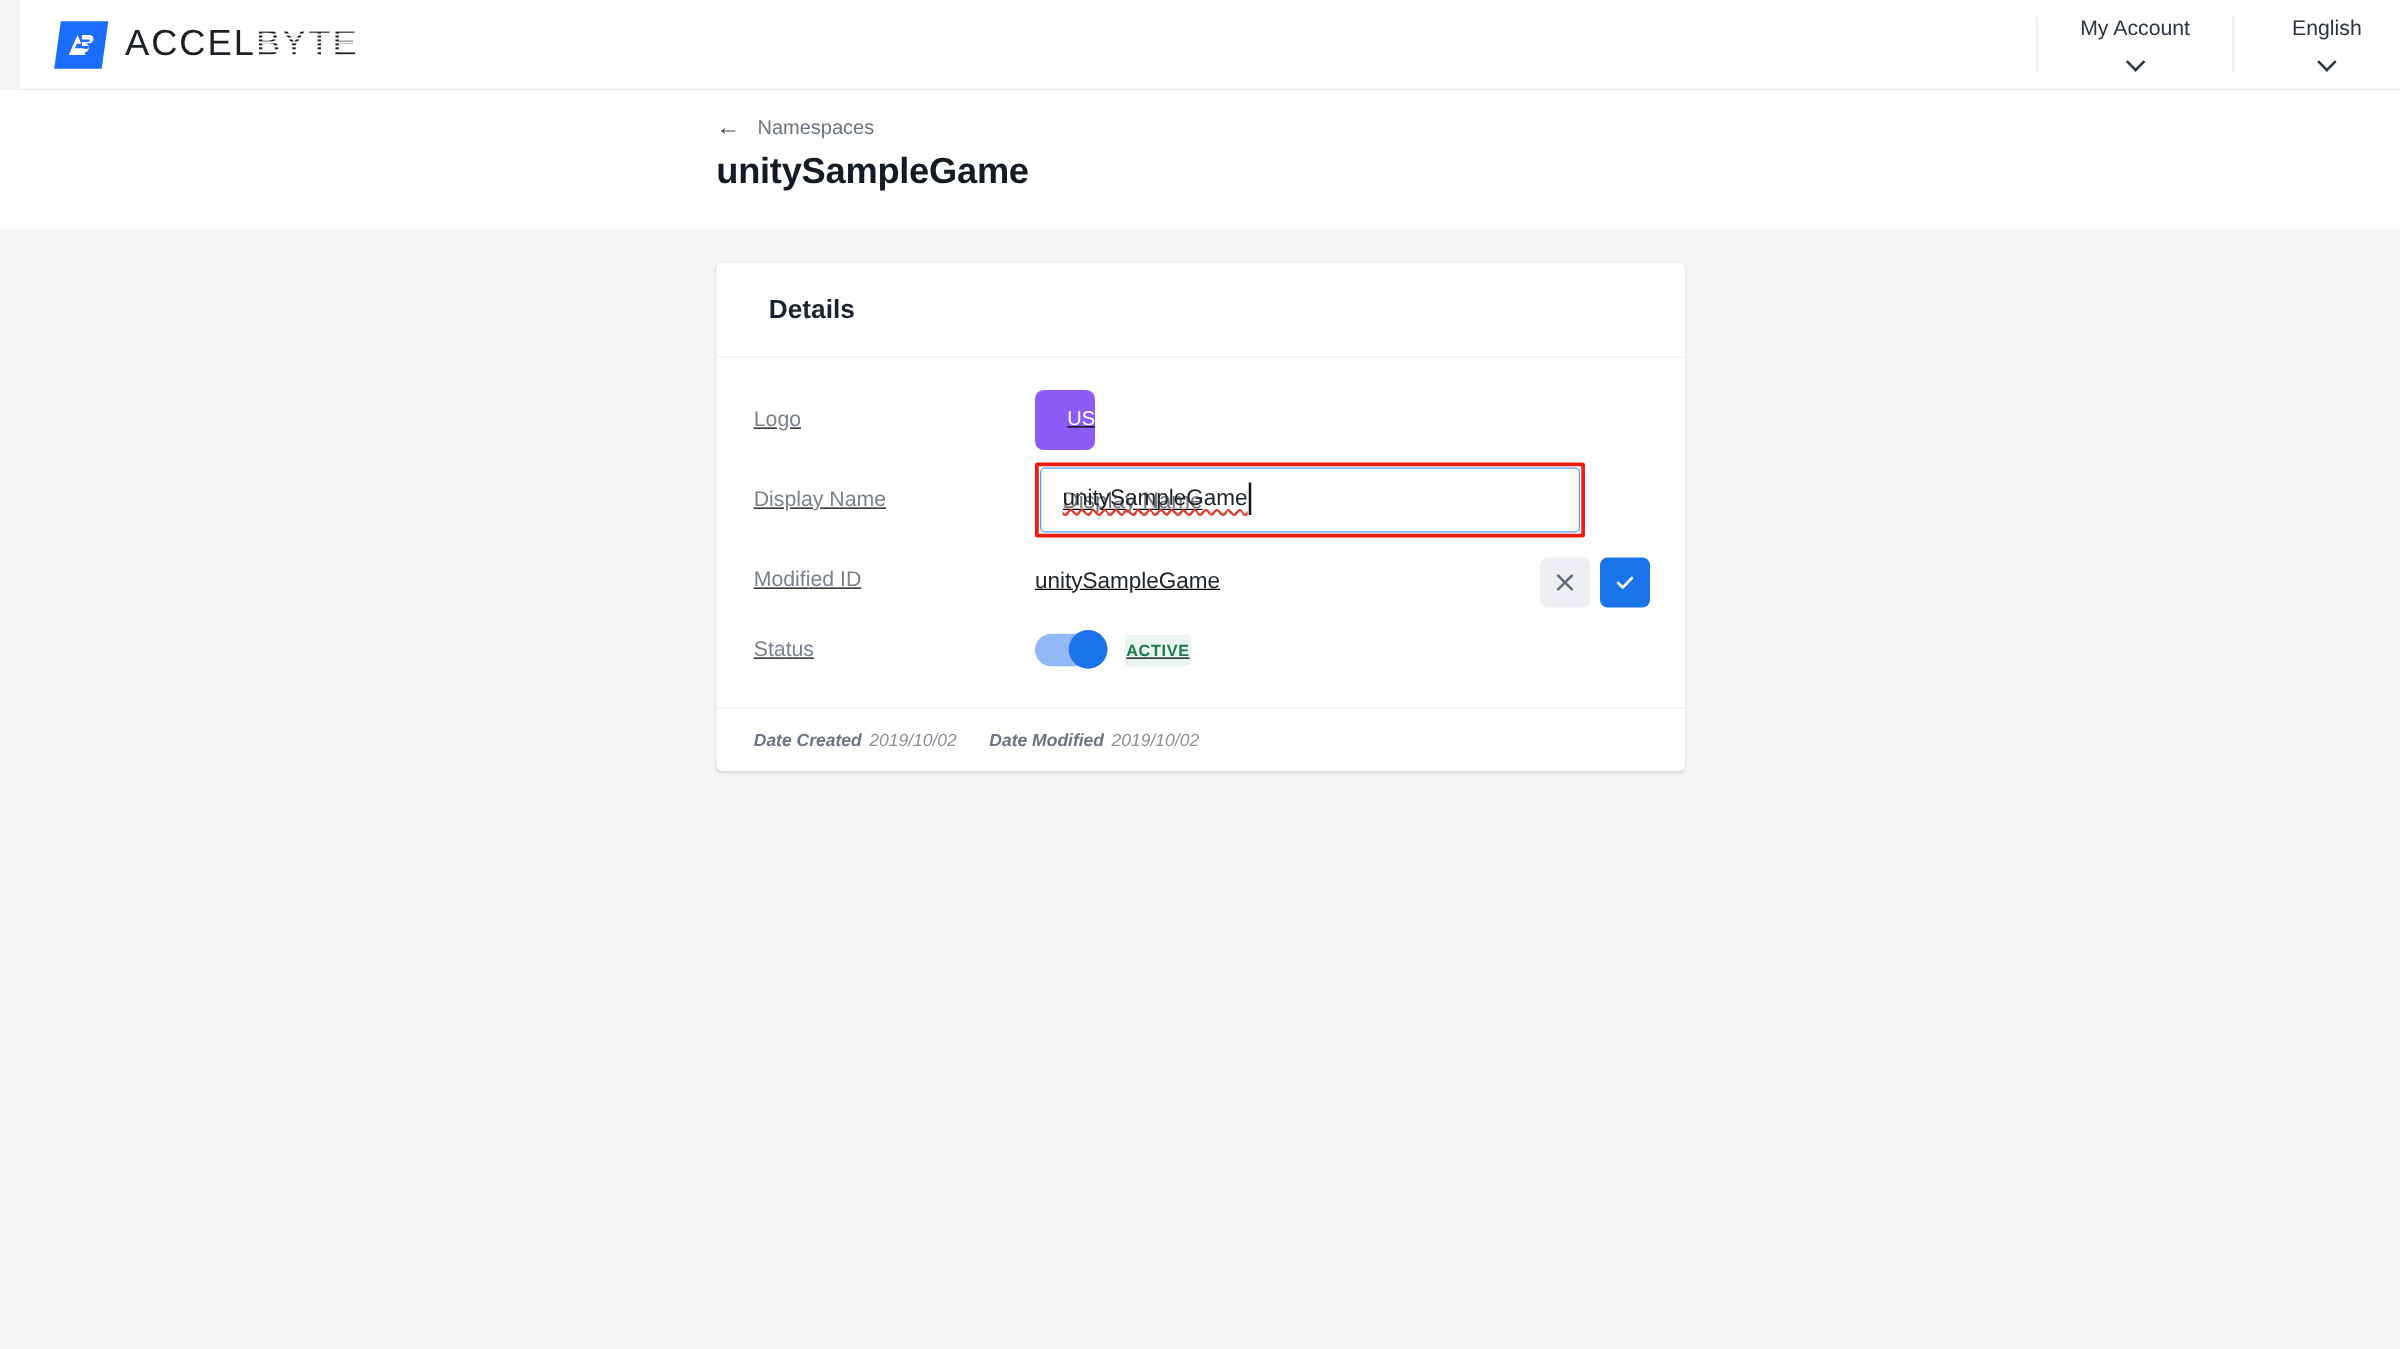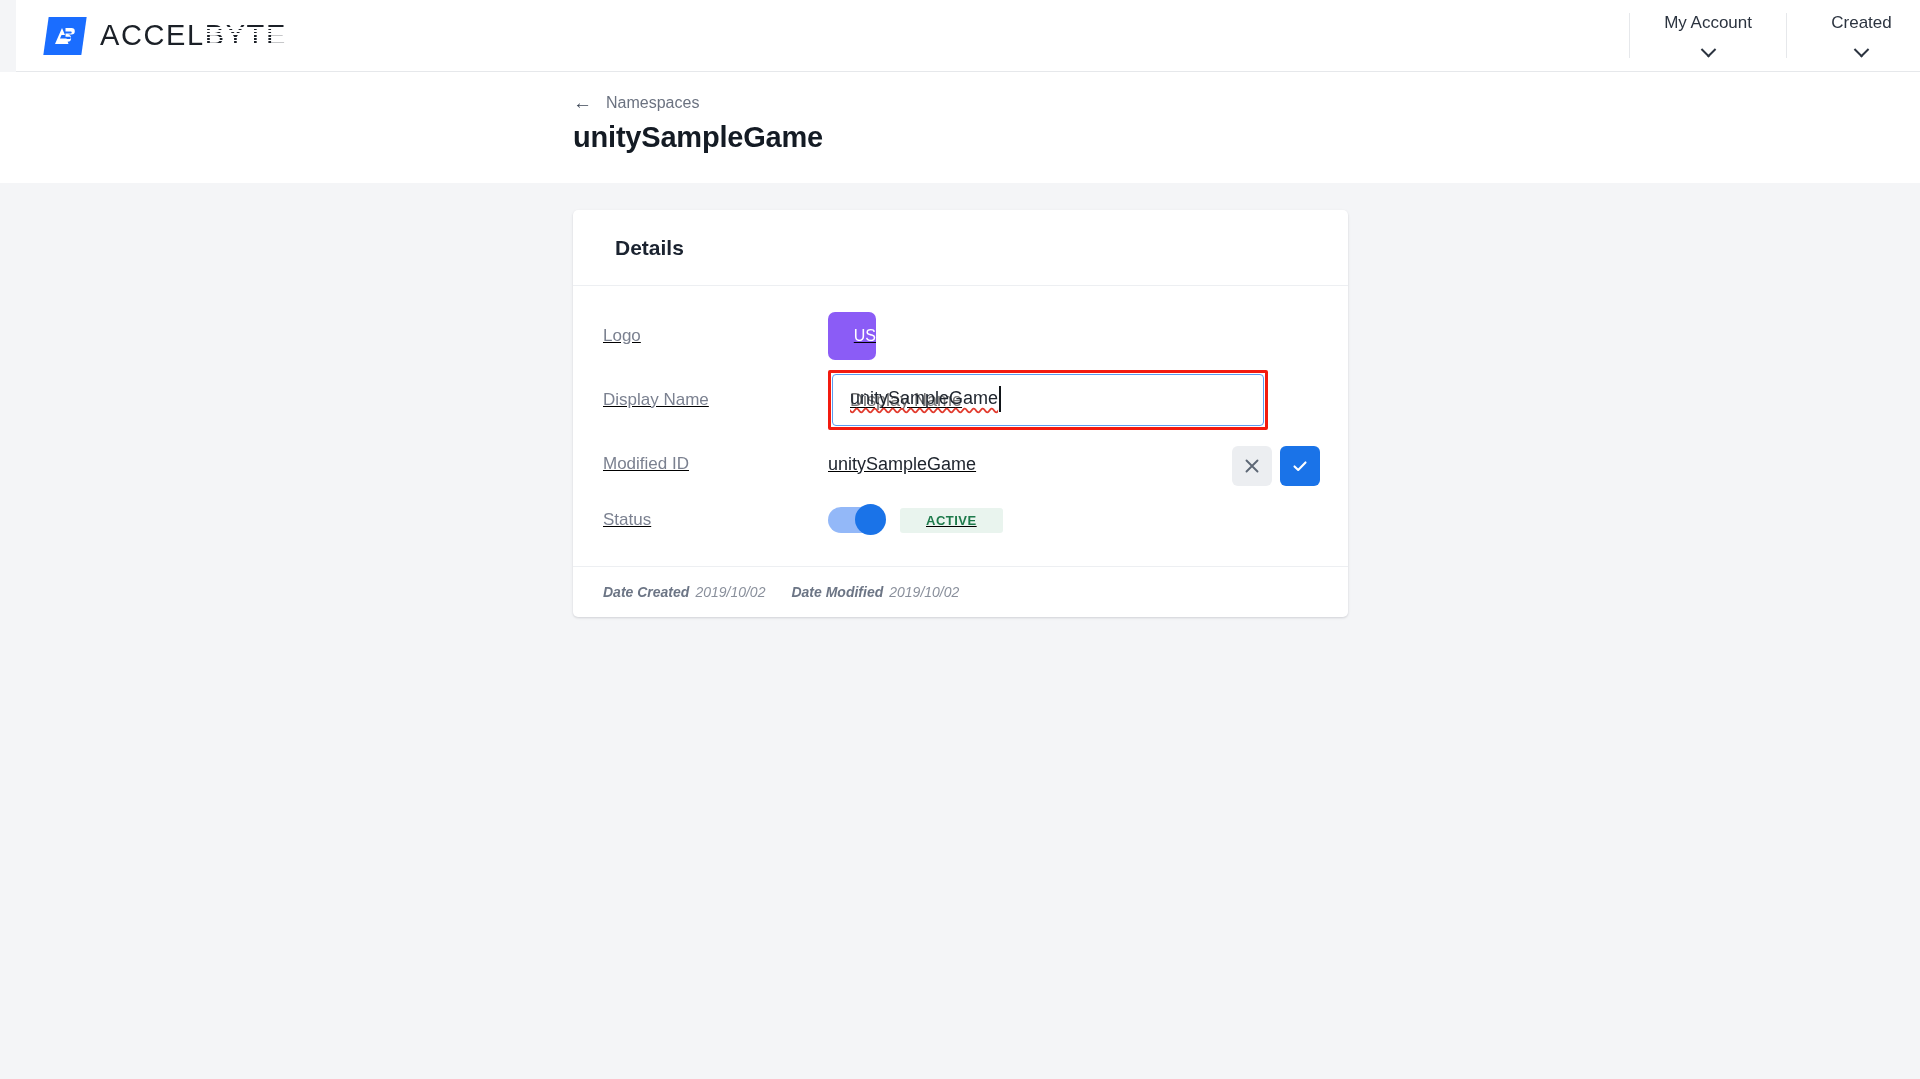--- a/index.html
+++ b/index.html
@@ -194,21 +194,21 @@
     border-radius: 50%;
     background: #1a73e8;
     top: -3px; right: -4px;
   }
   .status-badge {
     margin-left: 18px;
     background: #e9f4ee;
     color: #1d7a4b;
     font-size: 13px; font-weight: 700;
     letter-spacing: 0.5px;
-    padding: 5px 26px;
+    padding: 5px 1px;
     border-radius: 3px;
     text-align: center;
   }
 
   
   .card-footer {
     border-top: 1px solid #edeff2;
     padding: 17px 30px;
     display: flex; align-items: center; gap: 26px;
     font-size: 14px;
@@ -235,21 +235,21 @@
   </div>
 
   <div class="topbar-spacer"></div>
 
   <div class="topbar-item">
     <span>My Account</span>
     <span class="chev"></span>
   </div>
 
   <div class="topbar-item">
-    <span>Created</span>
+    <span>English</span>
     <span class="chev"></span>
   </div>
 </div>
 
 <div class="titleblock">
   <div class="breadcrumb">
     <span class="back-arrow">←</span>
     <span>Namespaces</span>
   </div>
   <div class="page-title">unitySampleGame</div>

